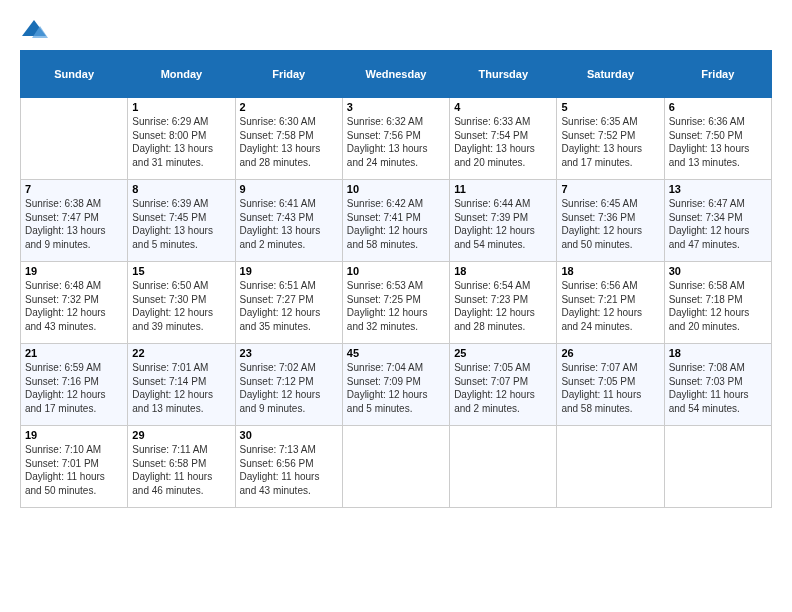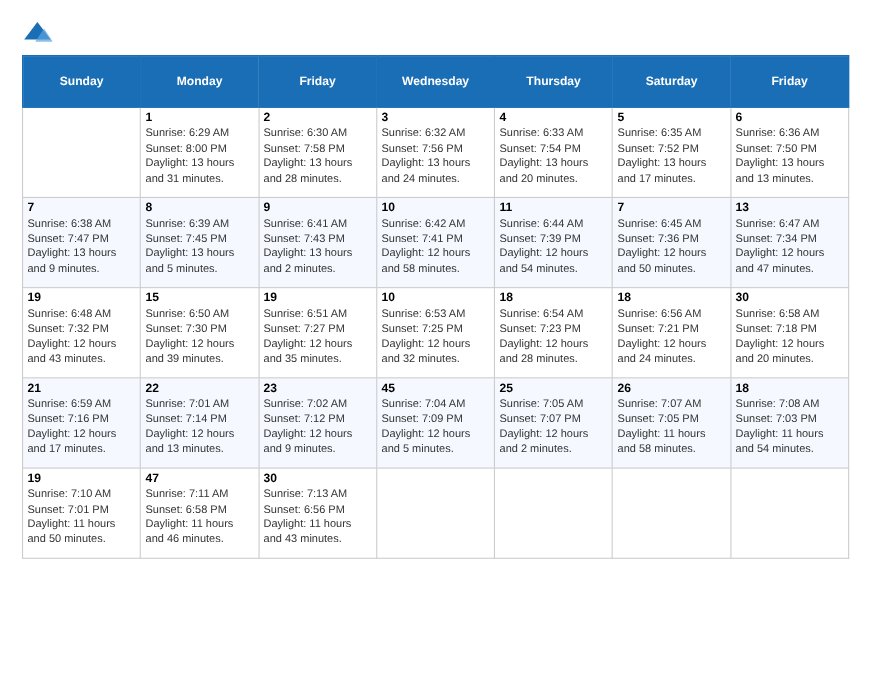--- a/index.html
+++ b/index.html
@@ -255,21 +255,21 @@
             <span class="day-num">18</span>
             <div class="day-info">Sunrise: 7:08 AM<br>Sunset: 7:03 PM<br>Daylight: 11 hours<br>and 54 minutes.</div>
           </td>
         </tr>
         <tr>
           <td>
             <span class="day-num">19</span>
             <div class="day-info">Sunrise: 7:10 AM<br>Sunset: 7:01 PM<br>Daylight: 11 hours<br>and 50 minutes.</div>
           </td>
           <td>
-            <span class="day-num">47</span>
+            <span class="day-num">29</span>
             <div class="day-info">Sunrise: 7:11 AM<br>Sunset: 6:58 PM<br>Daylight: 11 hours<br>and 46 minutes.</div>
           </td>
           <td>
             <span class="day-num">30</span>
             <div class="day-info">Sunrise: 7:13 AM<br>Sunset: 6:56 PM<br>Daylight: 11 hours<br>and 43 minutes.</div>
           </td>
           <td class="empty"></td>
           <td class="empty"></td>
           <td class="empty"></td>
           <td class="empty"></td>

